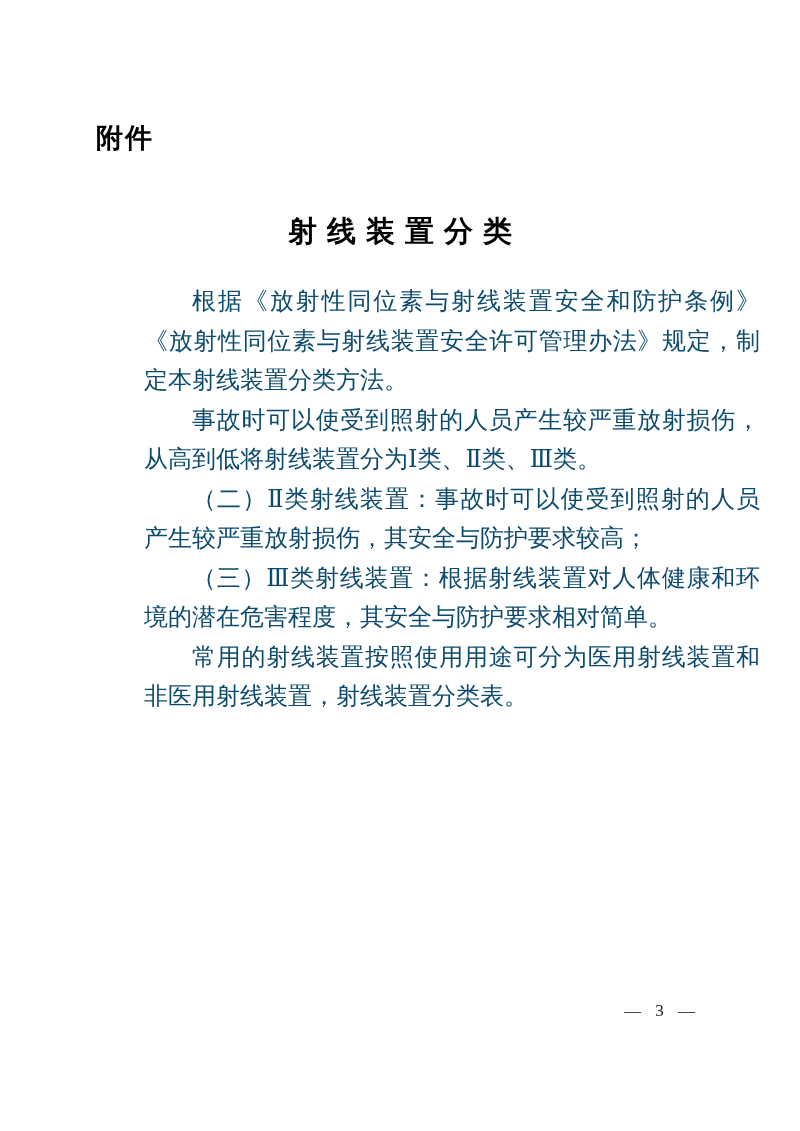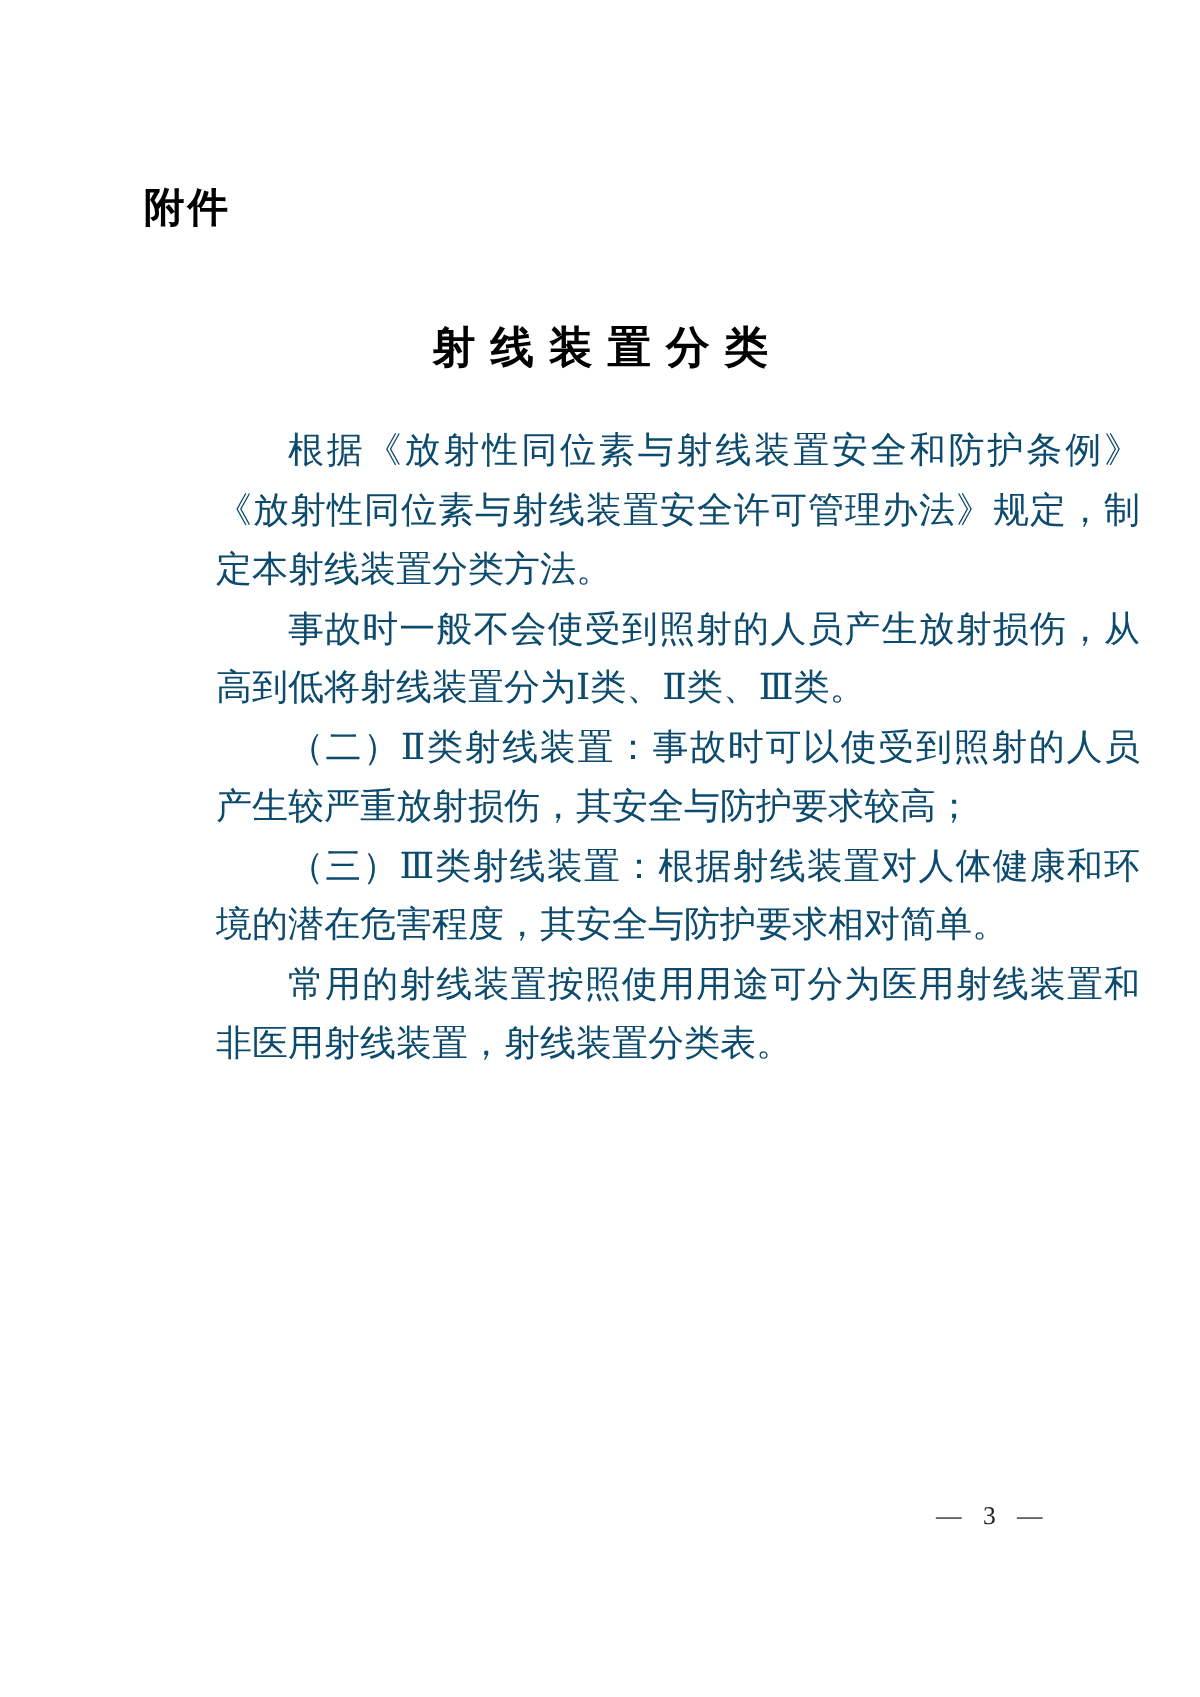--- a/index.html
+++ b/index.html
@@ -71,21 +71,21 @@
 <body>
 
 <div class="page">
 
   <div class="attachment">附件</div>
 
   <h1 class="doc-title">射线装置分类</h1>
 
   <div class="doc-body">
     <p>根据《放射性同位素与射线装置安全和防护条例》《放射性同位素与射线装置安全许可管理办法》规定，制定本射线装置分类方法。</p>
-    <p>事故时一般不会使受到照射的人员产生放射损伤，从高到低将射线装置分为Ⅰ类、Ⅱ类、Ⅲ类。</p>
+    <p>事故时可以使受到照射的人员产生较严重放射损伤，从高到低将射线装置分为Ⅰ类、Ⅱ类、Ⅲ类。</p>
     <p>（二）Ⅱ类射线装置：事故时可以使受到照射的人员产生较严重放射损伤，其安全与防护要求较高；</p>
     <p>（三）Ⅲ类射线装置：根据射线装置对人体健康和环境的潜在危害程度，其安全与防护要求相对简单。</p>
     <p>常用的射线装置按照使用用途可分为医用射线装置和非医用射线装置，射线装置分类表。</p>
   </div>
 
   <div class="page-number">— 3 —</div>
 
 </div>
 
 </body></html>

